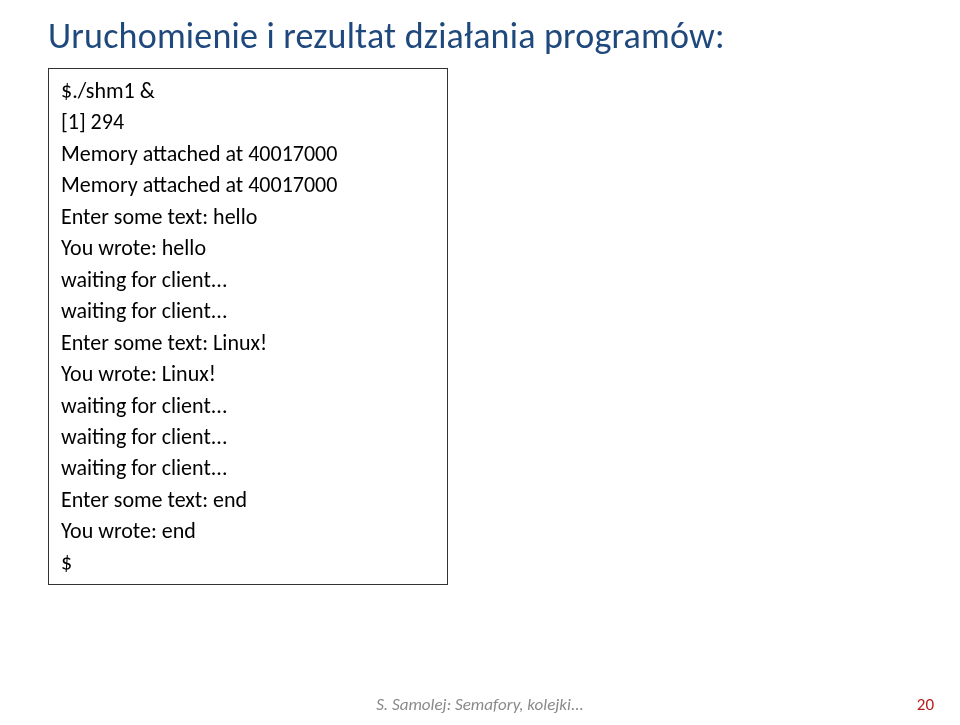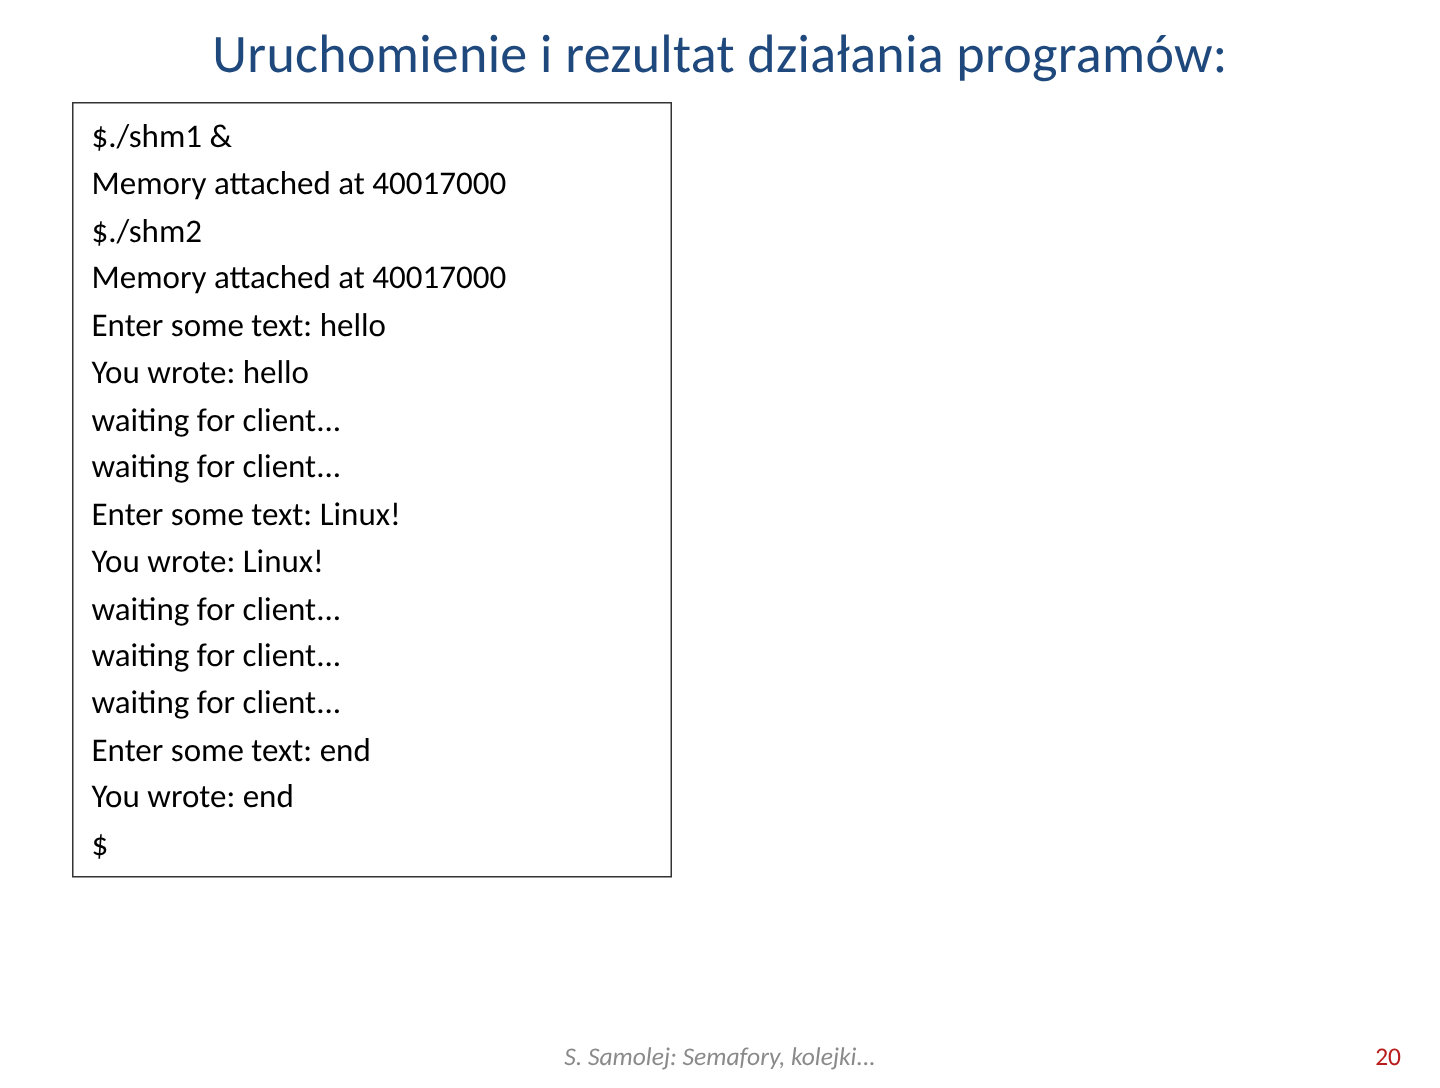--- a/index.html
+++ b/index.html
@@ -14,21 +14,20 @@
       overflow: hidden;
     }
     .page {
       box-sizing: border-box;
       width: 960px;
       height: 725px;
       padding: 10px 48px 0 48px;
       position: relative;
     }
     .title {
-      text-align: center;
       font-size: 36px;
       color: #1f497d;
       font-weight: 400;
       margin-top: 4px;
       margin-bottom: 10px;
       letter-spacing: 0.2px;
     }
     .term-box {
       border: 1.5px solid #333;
       padding: 6px 12px 6px 12px;
@@ -59,22 +58,22 @@
     }
   </style>
 </head>
 <body>
 
 <div class="page">
   <div class="title">Uruchomienie i rezultat działania programów:</div>
 
   <div class="term-box">
     <div>$./shm1 &amp;</div>
+    <div>[1] 294</div>
     <div>Memory attached at 40017000</div>
-    <div>$./shm2</div>
     <div>Memory attached at 40017000</div>
     <div>Enter some text: hello</div>
     <div>You wrote: hello</div>
     <div>waiting for client...</div>
     <div>waiting for client...</div>
     <div>Enter some text: Linux!</div>
     <div>You wrote: Linux!</div>
     <div>waiting for client...</div>
     <div>waiting for client...</div>
     <div>waiting for client...</div>

